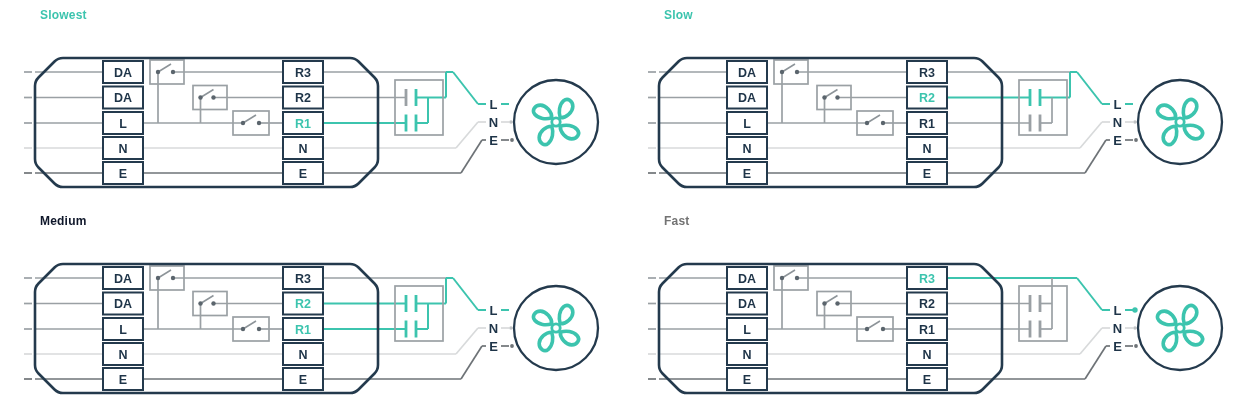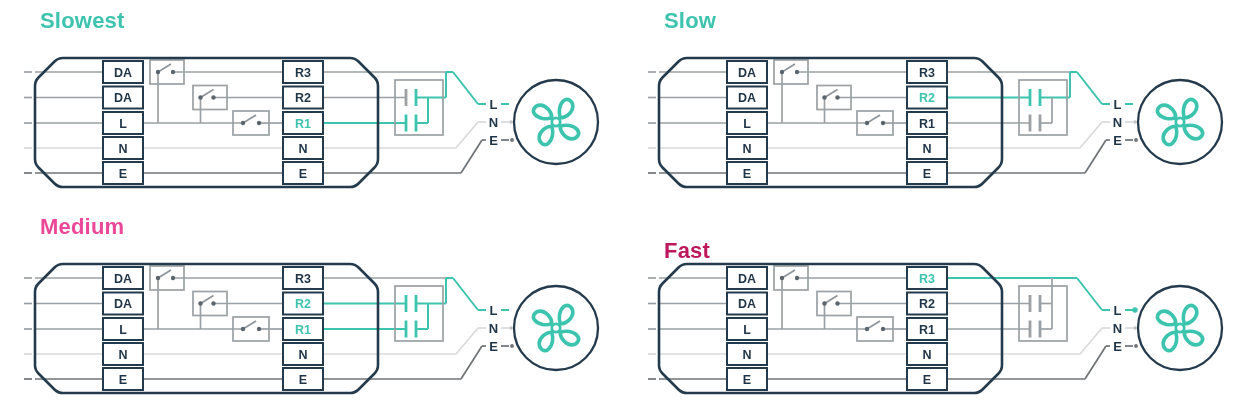--- a/index.html
+++ b/index.html
@@ -1,19 +1,19 @@
 <!DOCTYPE html>
 <html><head>
 <meta charset="utf-8">
 <style>
   html,body{margin:0;padding:0;background:#ffffff;}
   .stage{position:relative;width:1248px;height:412px;background:#ffffff;overflow:hidden;
          font-family:"Liberation Sans",sans-serif;}
   .panel{position:absolute;width:624px;height:206px;}
-  .panel-title{position:absolute;left:40px;top:8px;font-size:22px;font-weight:bold;
+  .panel-title{position:absolute;left:40px;top:8px;font-size:12px;font-weight:bold;
                letter-spacing:.2px;}
   .svg-host{position:absolute;left:0;top:8px;width:624px;height:206px;}
   svg{display:block;}
 </style>
 </head>
 <body>
 
 <div class="stage">
   <div class="panel" style="left:0;top:0">
     <div class="svg-host">
@@ -333,21 +333,21 @@
             <g transform="translate(556,114)">
               <path d="M 0 -6 C -5.5 -8.8 -10 -14.5 -9.6 -20.5 C -9.2 -25.6 -3 -26.9 0.9 -22.9 C 4.8 -18.9 4.3 -9.9 0 -6 Z" transform="rotate(45)" fill="none" stroke="#3cc4ae" stroke-width="3.6" stroke-linejoin="round"></path>
               <path d="M 0 -6 C -5.5 -8.8 -10 -14.5 -9.6 -20.5 C -9.2 -25.6 -3 -26.9 0.9 -22.9 C 4.8 -18.9 4.3 -9.9 0 -6 Z" transform="rotate(135)" fill="none" stroke="#3cc4ae" stroke-width="3.6" stroke-linejoin="round"></path>
               <path d="M 0 -6 C -5.5 -8.8 -10 -14.5 -9.6 -20.5 C -9.2 -25.6 -3 -26.9 0.9 -22.9 C 4.8 -18.9 4.3 -9.9 0 -6 Z" transform="rotate(225)" fill="none" stroke="#3cc4ae" stroke-width="3.6" stroke-linejoin="round"></path>
               <path d="M 0 -6 C -5.5 -8.8 -10 -14.5 -9.6 -20.5 C -9.2 -25.6 -3 -26.9 0.9 -22.9 C 4.8 -18.9 4.3 -9.9 0 -6 Z" transform="rotate(315)" fill="none" stroke="#3cc4ae" stroke-width="3.6" stroke-linejoin="round"></path>
               <circle cx="0" cy="0" r="4.2" fill="#fff" stroke="#3cc4ae" stroke-width="2.8"></circle>
             </g>
           </g>
         </svg>
       </div>
-    <div class="panel-title" style="color: #ec4899;">Medium</div>
+    <div class="panel-title" style="color: #0f172a;">Medium</div>
   </div>
   <div class="panel" style="left:624px;top:206px">
     <div class="svg-host">
         <svg width="624" height="206" viewBox="0 0 624 206">
           <g>
             <line x1="24" y1="64" x2="32" y2="64" stroke="#9aa0a4" stroke-width="1.7" stroke-linecap="butt"></line>
             <line x1="35" y1="64" x2="103" y2="64" stroke="#9aa0a4" stroke-width="1.7" stroke-linecap="butt"></line>
             <line x1="24" y1="89.5" x2="32" y2="89.5" stroke="#9aa0a4" stroke-width="1.7" stroke-linecap="butt"></line>
             <line x1="35" y1="89.5" x2="103" y2="89.5" stroke="#9aa0a4" stroke-width="1.7" stroke-linecap="butt"></line>
             <line x1="24" y1="115" x2="32" y2="115" stroke="#9aa0a4" stroke-width="1.7" stroke-linecap="butt"></line>
@@ -441,15 +441,15 @@
             <g transform="translate(556,114)">
               <path d="M 0 -6 C -5.5 -8.8 -10 -14.5 -9.6 -20.5 C -9.2 -25.6 -3 -26.9 0.9 -22.9 C 4.8 -18.9 4.3 -9.9 0 -6 Z" transform="rotate(45)" fill="none" stroke="#3cc4ae" stroke-width="3.6" stroke-linejoin="round"></path>
               <path d="M 0 -6 C -5.5 -8.8 -10 -14.5 -9.6 -20.5 C -9.2 -25.6 -3 -26.9 0.9 -22.9 C 4.8 -18.9 4.3 -9.9 0 -6 Z" transform="rotate(135)" fill="none" stroke="#3cc4ae" stroke-width="3.6" stroke-linejoin="round"></path>
               <path d="M 0 -6 C -5.5 -8.8 -10 -14.5 -9.6 -20.5 C -9.2 -25.6 -3 -26.9 0.9 -22.9 C 4.8 -18.9 4.3 -9.9 0 -6 Z" transform="rotate(225)" fill="none" stroke="#3cc4ae" stroke-width="3.6" stroke-linejoin="round"></path>
               <path d="M 0 -6 C -5.5 -8.8 -10 -14.5 -9.6 -20.5 C -9.2 -25.6 -3 -26.9 0.9 -22.9 C 4.8 -18.9 4.3 -9.9 0 -6 Z" transform="rotate(315)" fill="none" stroke="#3cc4ae" stroke-width="3.6" stroke-linejoin="round"></path>
               <circle cx="0" cy="0" r="4.2" fill="#fff" stroke="#3cc4ae" stroke-width="2.8"></circle>
             </g>
           </g>
         </svg>
       </div>
-    <div class="panel-title" style="color: #be185d; margin-top: 24px;">Fast</div>
+    <div class="panel-title" style="color: #737373;">Fast</div>
   </div>
 </div>
 
 </body></html>

